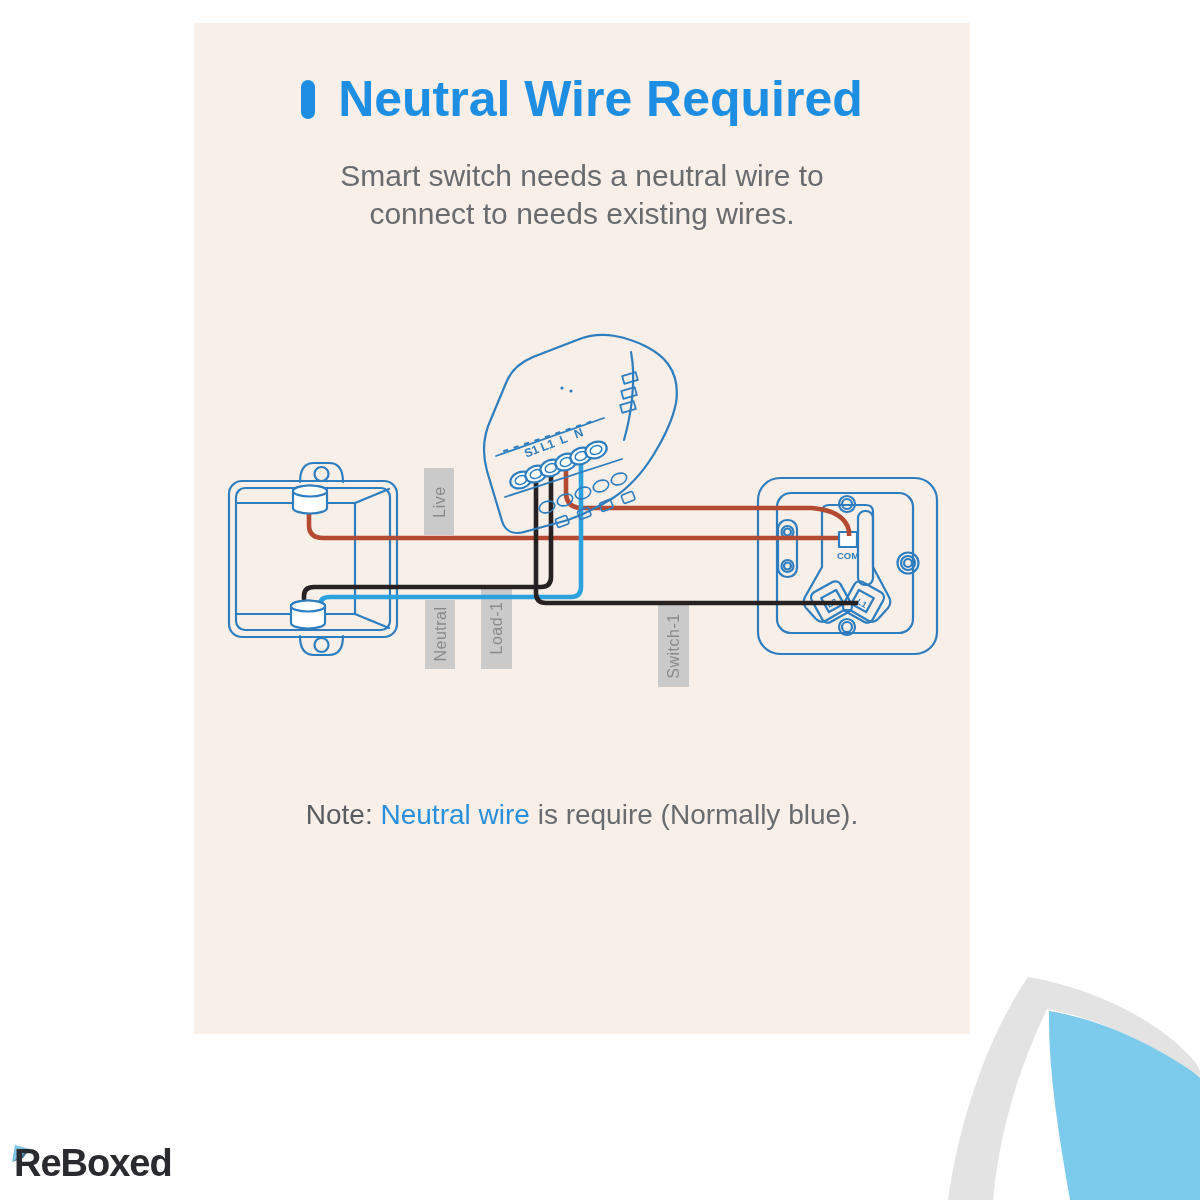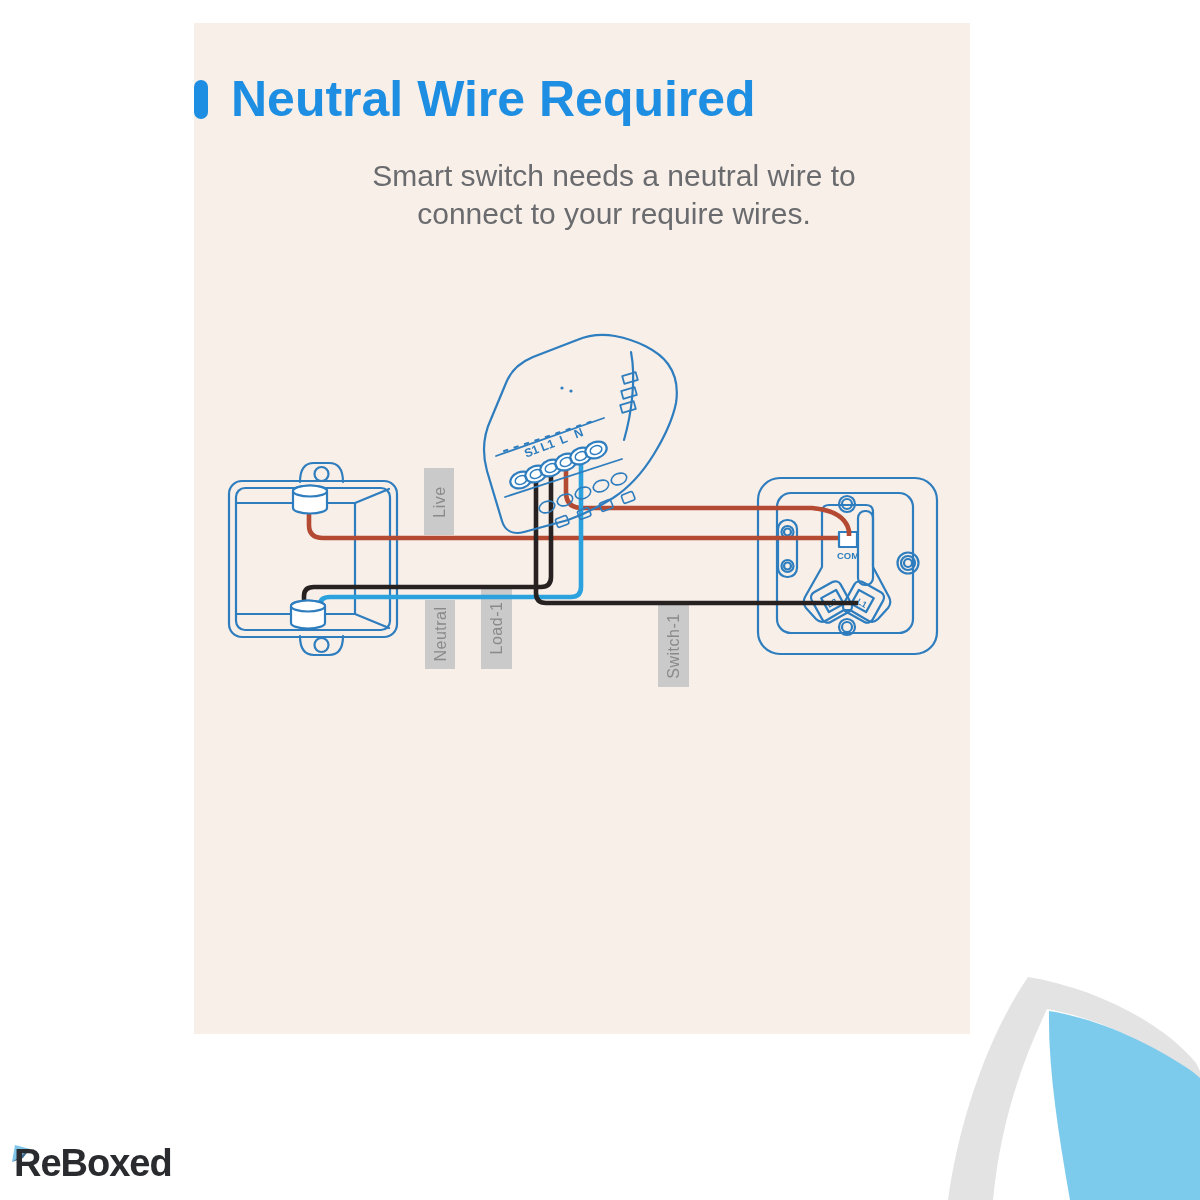--- a/index.html
+++ b/index.html
@@ -7,33 +7,33 @@
     width:1200px;height:1200px;position:relative;overflow:hidden;
     background:#ffffff;
     font-family:"Liberation Sans", sans-serif;
   }
   .panel{
     position:absolute;left:194px;top:23px;width:776px;height:1011px;
     background:#f8efe8;
   }
   .title-row{
     position:absolute;top:50px;left:0;width:100%;
-    display:flex;align-items:center;
+    display:flex;align-items:center;justify-content:center;
   }
   .title-bar{
     width:14px;height:39px;border-radius:7px;background:#1d8ee2;
     margin-right:23px;flex:0 0 auto;
   }
   h1.title{
     margin:0;font-size:50px;line-height:52px;font-weight:bold;
     color:#1d8ee2;letter-spacing:0px;white-space:nowrap;
   }
   .subtitle{
     position:absolute;top:134px;left:0;width:100%;margin:0;
-    text-align:center;font-size:30px;line-height:38px;color:#6a6b6e;padding-left:32px;
+    text-align:center;font-size:30px;line-height:38px;color:#6a6b6e;
   }
   .note{
     position:absolute;top:776px;left:0;width:100%;margin:0;
     text-align:center;font-size:28px;color:#6a6b6e;white-space:pre-wrap;
   }
   .note .note-prefix{color:#5a5b5e;}
   .note .note-blue{color:#2a8fdc;}
   svg.overlay{
     position:absolute;left:0;top:0;width:1200px;height:1200px;
     pointer-events:none;
@@ -50,22 +50,23 @@
 </head>
 <body>
 
 <div class="panel">
 
   <div class="title-row">
     <span class="title-bar"></span>
     <h1 class="title">Neutral Wire Required</h1>
   </div>
 
-  <p class="subtitle"><span>Smart switch needs a neutral wire to</span><br><span>connect to your require wires.</span></p>
-
+  <p class="subtitle"><span>Smart switch needs a neutral wire to</span><br><span>connect to needs existing wires.</span></p>
+
+  <p class="note"><span class="note-prefix">Note: </span><span class="note-blue">Neutral wire</span><span> is require (Normally blue).</span></p>
 </div>
 
 <svg class="overlay" viewBox="0 0 1200 1200">
   <g fill="none" stroke="#2e7dbe" stroke-width="2.2" stroke-linejoin="round" stroke-linecap="round">
 
     <g>
       <rect x="229" y="481" width="168" height="156" rx="13"></rect>
       <rect x="236" y="488" width="154" height="142" rx="9"></rect>
 
       <path d="M237,503 L355,503 L389,489"></path>

